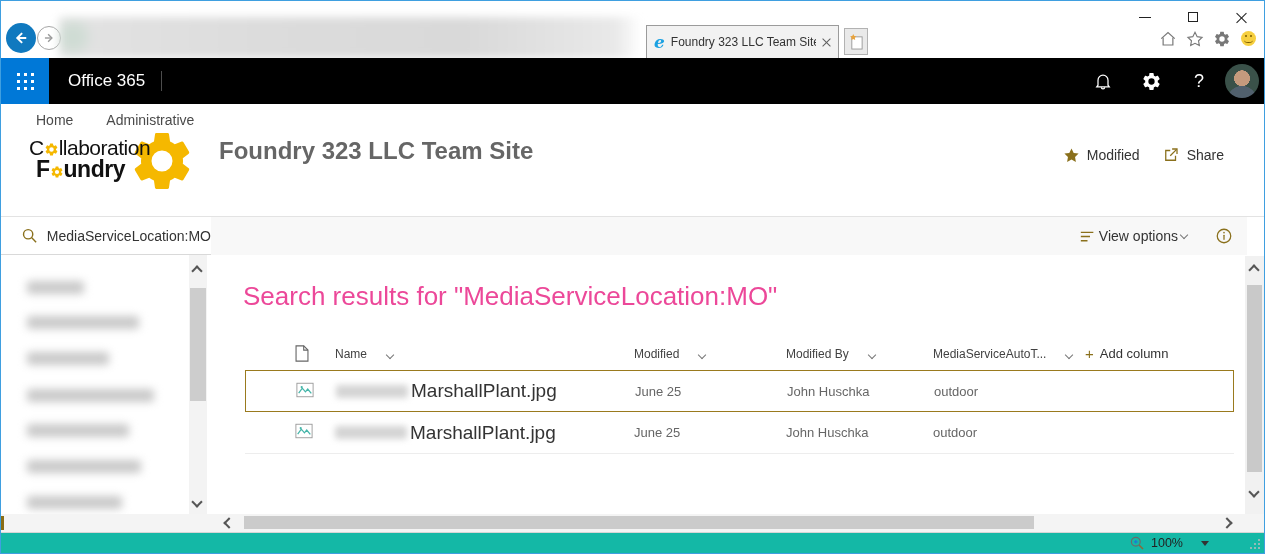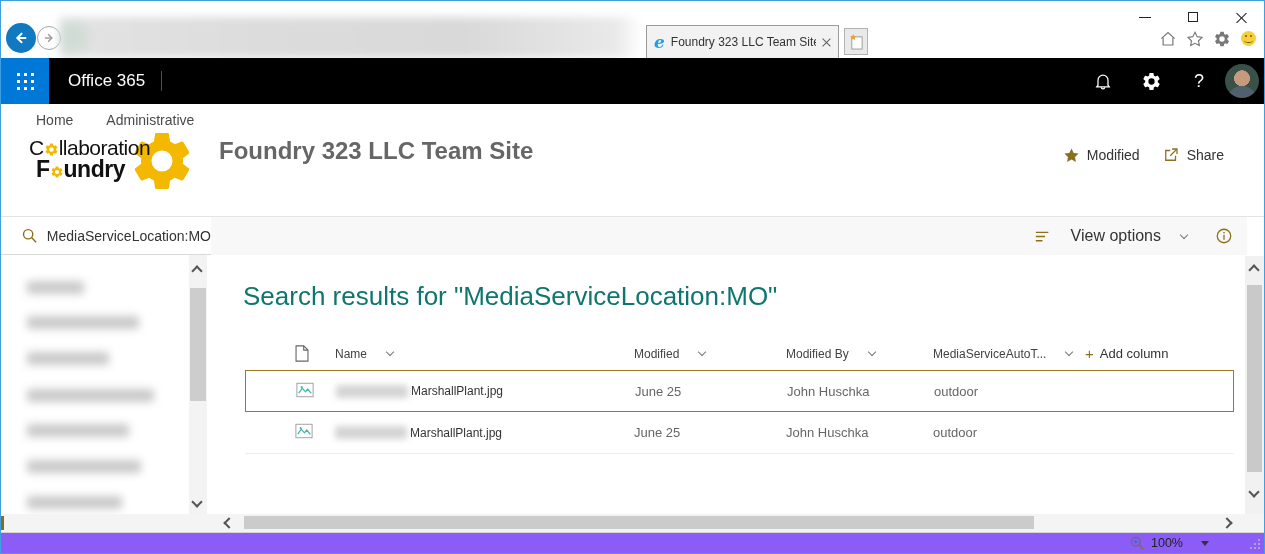--- a/index.html
+++ b/index.html
@@ -74,64 +74,64 @@
   .hdr-action { display:flex; align-items:center; gap:7px; font-size:14px; color:#333; }
 
   
   .commandbar { position:absolute; top:215px; left:0; right:0; height:39px; border-top:1px solid #e3e3e3; }
   .searchbox { position:absolute; left:0; top:0; width:210px; height:38px; background:#fff;
                border-bottom:1px solid #d9d9d9; display:flex; align-items:center; gap:9px; padding-left:20px; }
   .searchbox .query { font-size:14px; color:#333; }
   .toolbar { position:absolute; left:210px; top:0; width:1036px; height:38px; background:#f8f8f8; }
   .tb-export { position:absolute; left:25px; top:0; height:38px; display:flex; align-items:center; gap:9px;
                font-size:14px; color:#333; }
-  .tb-viewopts { position:absolute; right:60px; top:0; height:38px; display:flex; align-items:center; gap:20px;
-                 font-size:16px; color:#333; }
+  .tb-viewopts { position:absolute; right:60px; top:0; height:38px; display:flex; align-items:center; gap:3px;
+                 font-size:14px; color:#333; }
   .tb-info { position:absolute; right:14px; top:10px; }
 
   
   .chev { display:inline-block; width:6px; height:6px; border-top:1.5px solid #777; border-right:1.5px solid #777; }
   .chev.down { transform:rotate(135deg); margin-bottom:3px; }
   .chev-big { display:inline-block; width:8px; height:8px; border-top:2px solid #555; border-right:2px solid #555; }
   .chev-big.up { transform:rotate(-45deg); } .chev-big.down { transform:rotate(135deg); }
   .chev-big.left { transform:rotate(-135deg); } .chev-big.right { transform:rotate(45deg); }
 
   
   .bodyarea { position:absolute; top:254px; left:0; right:0; height:259px; }
   .sidebar { position:absolute; left:0; top:0; width:188px; height:100%; background:#fff; }
   .blurbar { position:absolute; left:26px; height:13px; background:#c9c9c9; border-radius:3px; filter:blur(4px); }
   .side-scroll { position:absolute; left:188px; top:0; width:18px; height:100%; background:#f3f3f3; }
   .side-scroll .thumb { position:absolute; left:1px; top:33px; width:16px; height:113px; background:#cdcdcd; }
   .sarrow { position:absolute; left:4px; }
   .maincard { position:absolute; left:210px; top:0; width:1034px; height:100%; background:#fff; }
-  .results-heading { position:absolute; left:32px; top:26px; font-size:26px; font-weight:300; color:#0f766e; }
+  .results-heading { position:absolute; left:32px; top:26px; font-size:26px; font-weight:300; color:#ec4899; }
   .listtable { position:absolute; left:34px; top:82px; width:989px; }
   .lrow { display:grid; grid-template-columns:40px 299px 152px 147px 152px auto; padding-left:50px; align-items:center; }
   .lhead { height:33px; font-size:12px; color:#424242; }
-  .lhead .hcell { display:flex; align-items:center; gap:20px; }
+  .lhead .hcell { display:flex; align-items:flex-end; gap:20px; }
   .drow { height:42px; font-size:13px; color:#666; }
   .drow.selected { border:1px solid #9a7a1e; }
   .drow.plain { border-bottom:1px solid #ededed; }
-  .cell-name { display:flex; align-items:center; font-size:12px; color:#333; }
+  .cell-name { display:flex; align-items:center; font-size:19px; color:#333; }
   .name-blur { width:72px; height:13px; background:#d4d4d4; border-radius:2px; filter:blur(3px); margin-right:3px; }
   .addcol { display:flex; align-items:center; gap:6px; font-size:13px; color:#333; }
   .plus-glyph { color:#8a701c; font-size:15px; }
   .page-scroll { position:absolute; left:1244px; top:1px; width:19px; bottom:0; background:#f1f1f1; }
   .page-scroll .thumb { position:absolute; left:2px; top:29px; width:15px; height:187px; background:#c9c9c9; }
   .feedback-btn { position:absolute; left:1133px; top:225px; width:110px; height:33px; background:#8a6d15;
                   color:#fff; font-size:15px; display:flex; align-items:center; justify-content:center; }
 
   
   .hscroll { position:absolute; top:513px; left:0; right:0; height:18px; background:#f4f4f4; }
   .gold-tick { position:absolute; left:0; top:2px; width:3px; height:14px; background:#8a6d15; }
   .hthumb { position:absolute; left:243px; top:2px; width:790px; height:13px; background:#cbcbcb; }
   .harrow { position:absolute; top:5px; }
 
   
-  .statusbar { position:absolute; top:531px; left:0; right:0; bottom:0; background:#8b5cf6; border-top:1px solid #d6d6d6; }
+  .statusbar { position:absolute; top:531px; left:0; right:0; bottom:0; background:#14b8a6; border-top:1px solid #d6d6d6; }
   .zoom-ctl { position:absolute; right:55px; top:2px; display:flex; align-items:center; gap:6px; }
   .zoom-text { font-size:12.5px; color:#222; }
   .caret-down { width:0; height:0; border-left:4px solid transparent; border-right:4px solid transparent;
                 border-top:5px solid #333; margin-left:12px; }
   .grip { position:absolute; right:3px; bottom:3px; }
 </style>
 </head>
 <body>
 
 <div class="window">

